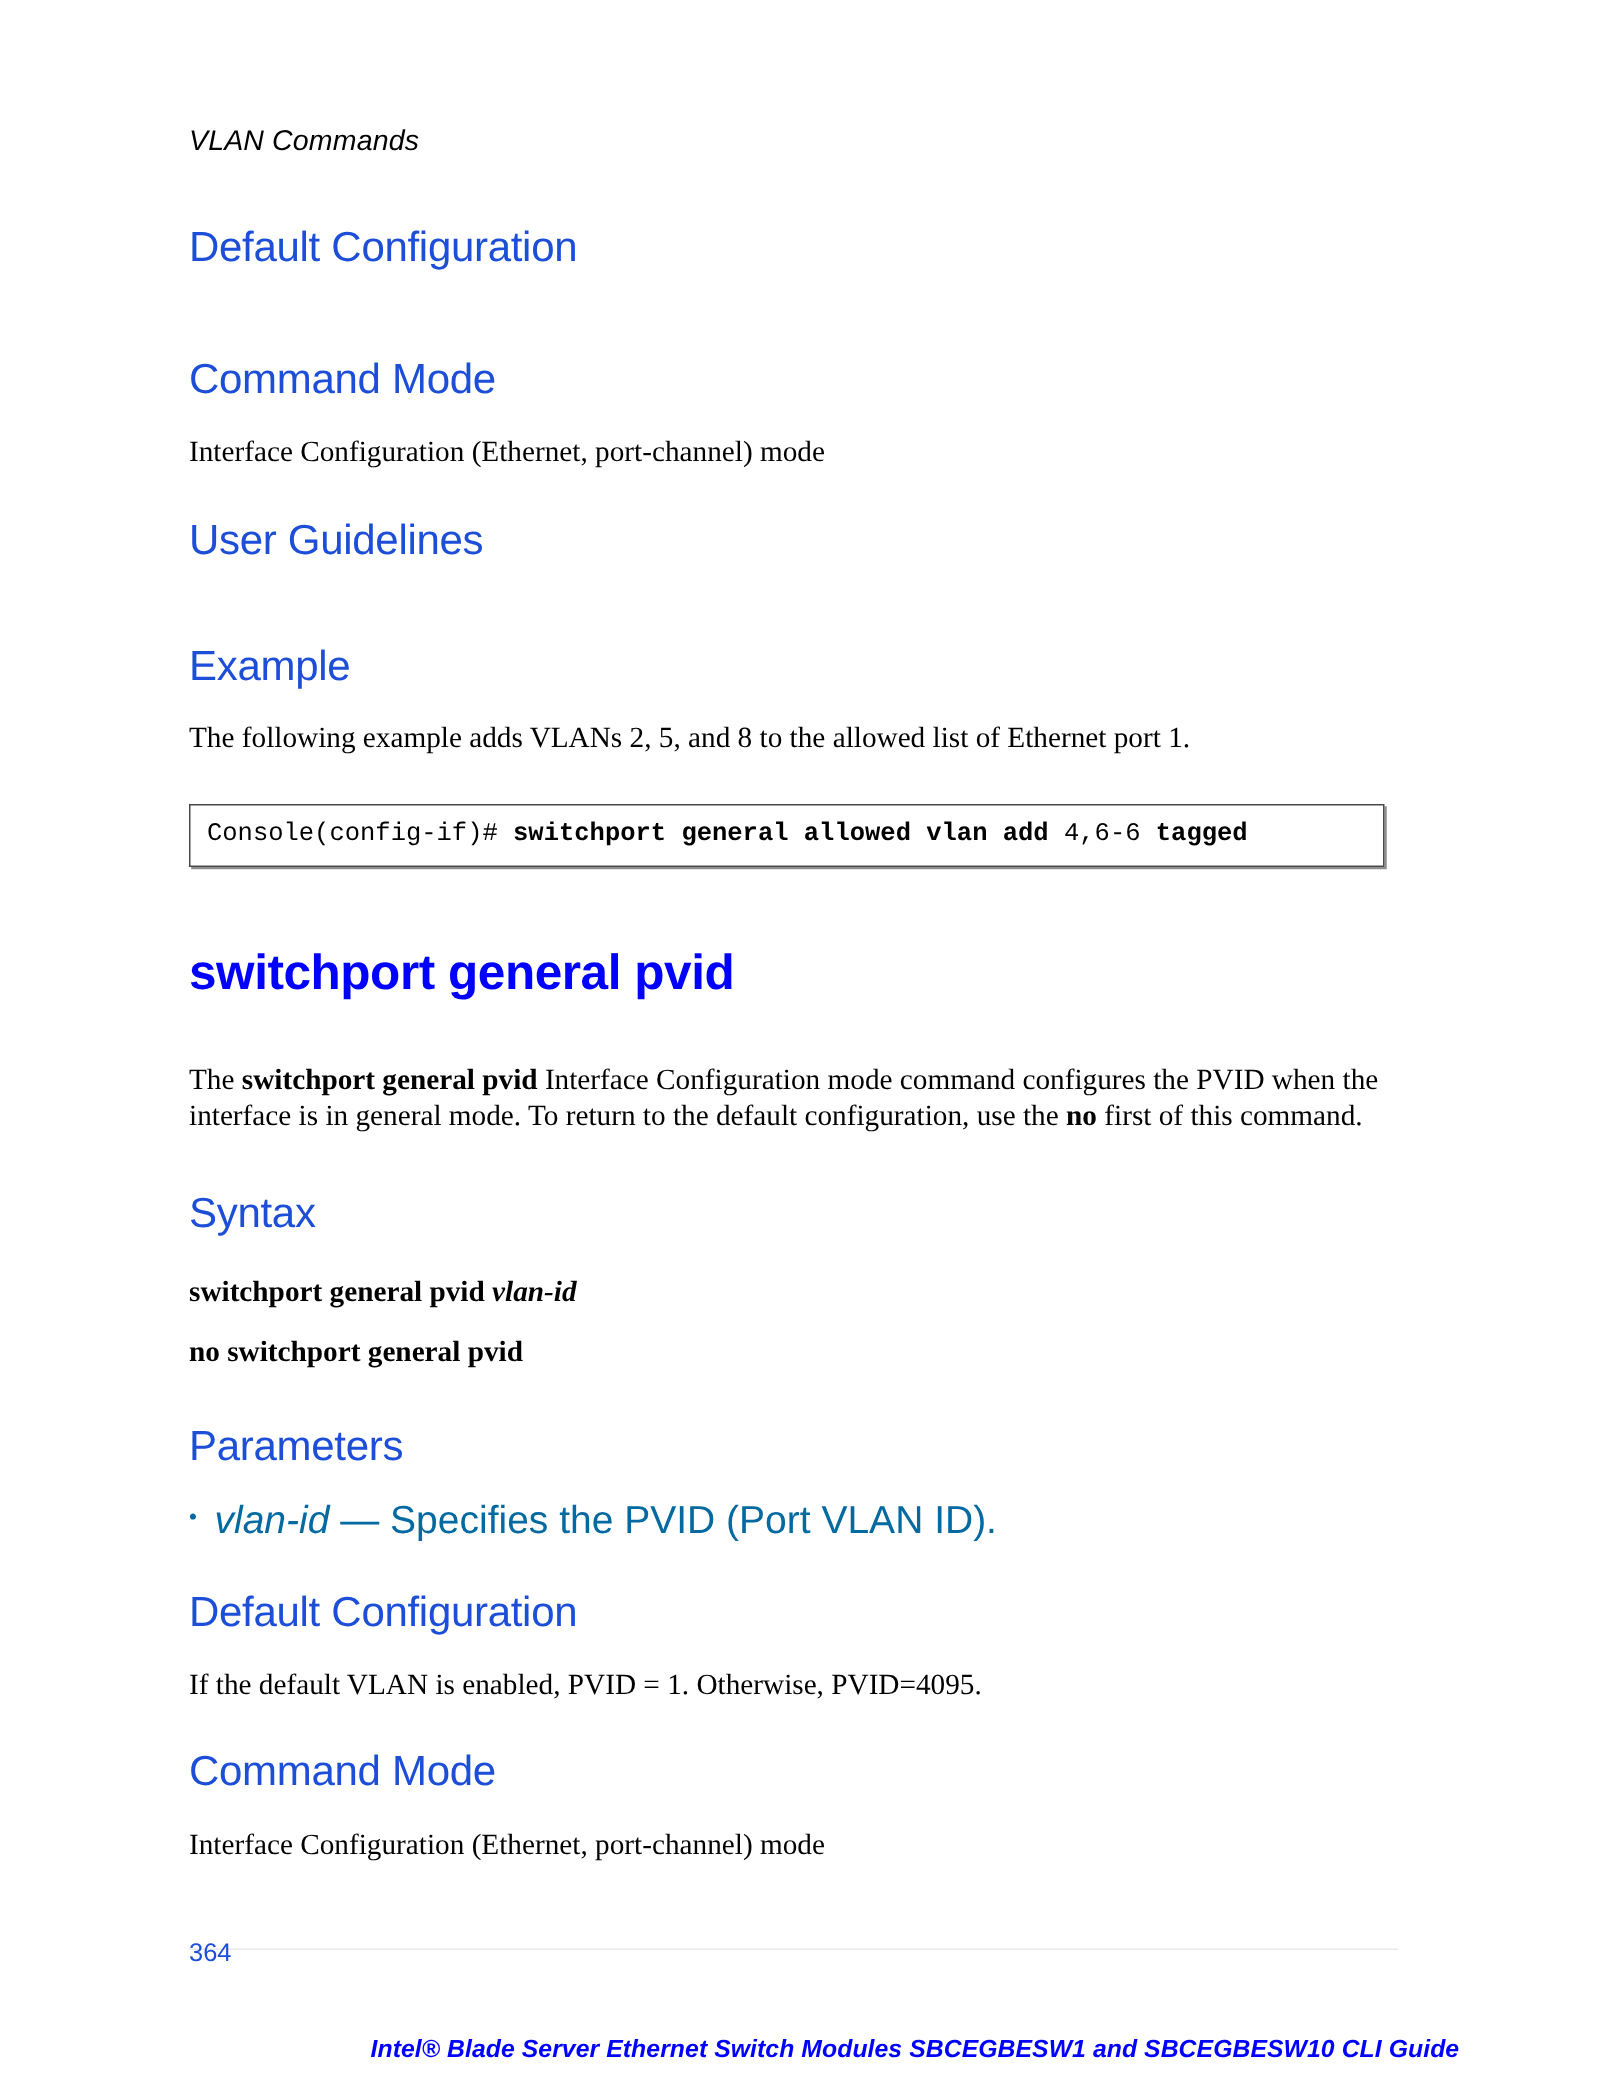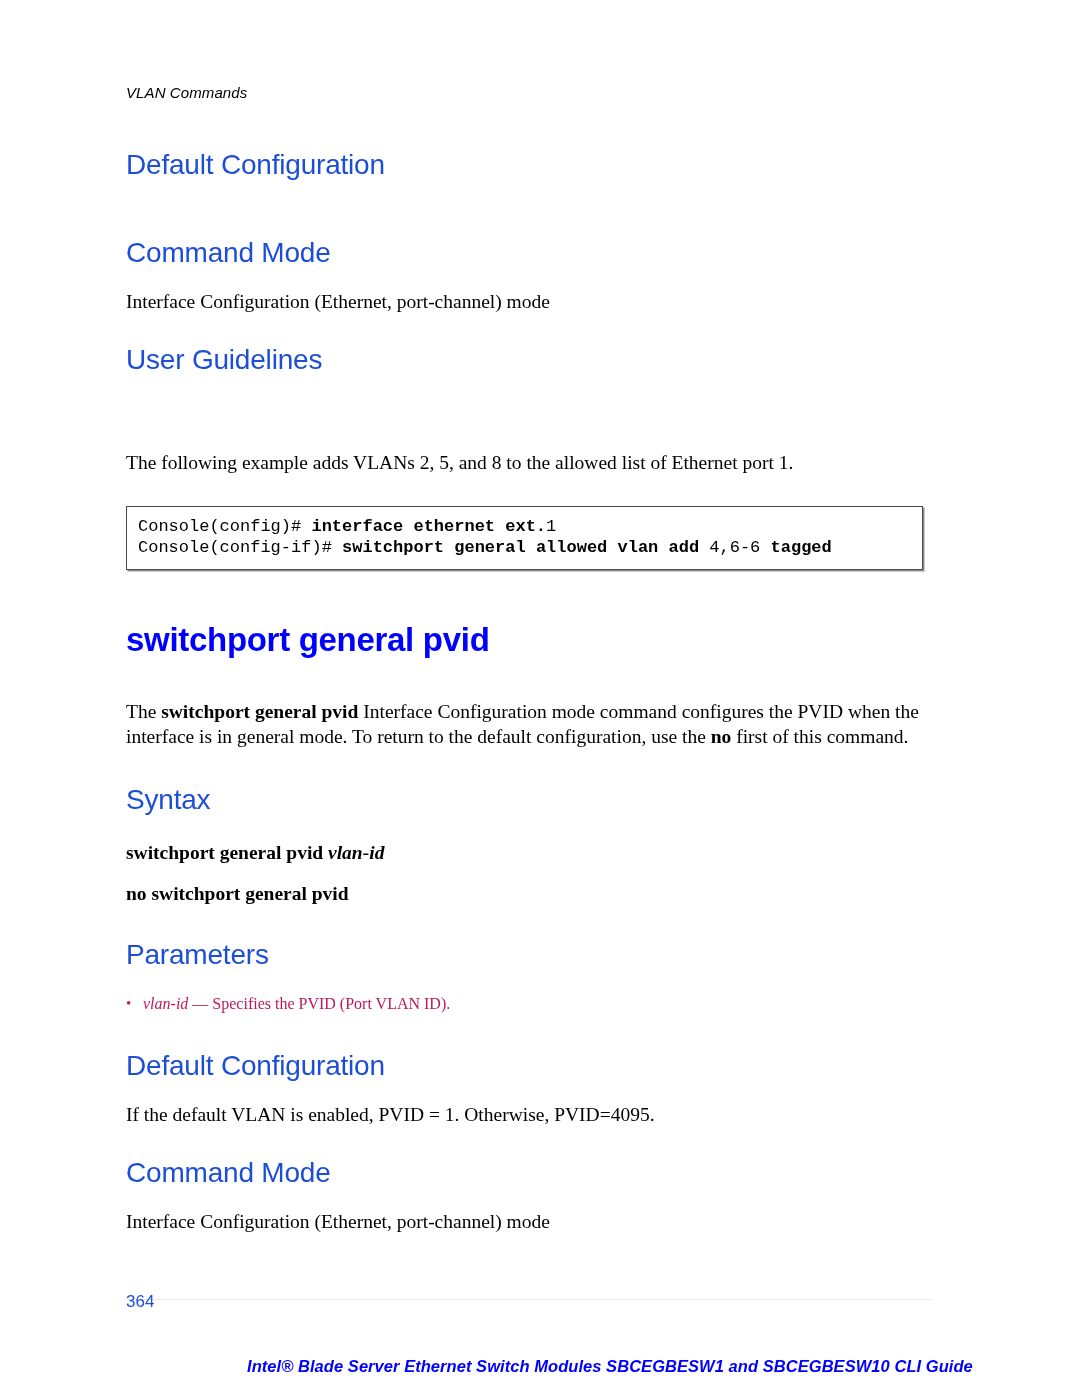--- a/index.html
+++ b/index.html
@@ -16,21 +16,21 @@
     font-family: "Liberation Serif", "DejaVu Serif", serif;
   }
 
   
   .running-header {
     position: absolute;
     left: 126px;
     top: 84px;
     font-family: "Liberation Sans", sans-serif;
     font-style: italic;
-    font-size: 15px;
+    font-size: 19px;
     color: #000000;
     letter-spacing: 0.1px;
   }
 
   
   .content {
     position: absolute;
     left: 126px;
     top: 150px;
     width: 830px;
@@ -97,24 +97,24 @@
   }
   .console-line .cb { font-weight: bold; }
 
   
   ul.param-list {
     margin: 0;
     padding: 0;
     list-style: none;
   }
   ul.param-list li {
-    font-family: Liberation Serif, serif;
-    font-size: 16px;
+    font-family: Liberation Sans, sans-serif;
+    font-size: 26px;
     line-height: 24.5px;
-    color: #be185d;
+    color: #0369a1;
     position: relative;
     padding-left: 17px;
   }
   ul.param-list li::before {
     content: "\2022";
     position: absolute;
     left: 0;
     top: -1px;
     font-size: 15px;
   }
@@ -167,25 +167,25 @@
     <div class="sp-head-to-body"></div>
     <p class="body-text indent">Interface Configuration (Ethernet, port-channel) mode</p>
 
     <div class="sp-body-to-head" style="height:30px"></div>
 
     <h2 class="sec-head">User Guidelines</h2>
     <div class="sp-head-to-body"></div>
 
     <div class="sp-body-to-head" style="height:32px"></div>
 
+    <h2 class="sec-head">Example</h2>
     <div class="sp-head-to-body"></div>
     <p class="body-text indent">The following example adds VLANs 2, 5, and 8 to the allowed list of Ethernet port 1.</p>
 
     <div class="console-box">
-      <div class="console-line"><span>Console(config)# </span><span class="cb">interface ethernet ext.</span><span>1</span></div>
       <div class="console-line"><span>Console(config-if)# </span><span class="cb">switchport general allowed vlan add </span><span>4,6-6</span><span class="cb"> tagged</span></div>
     </div>
 
     <div style="height:52px"></div>
 
     <h1 class="cmd-title">switchport general pvid</h1>
 
     <div style="height:42px"></div>
 
     <p class="body-text indent"><span>The </span><span class="b">switchport general pvid</span><span> Interface Configuration mode command configures the PVID when the interface is in general mode. To return to the default configuration, use the </span><span class="b">no</span><span> first of this command.</span></p>

